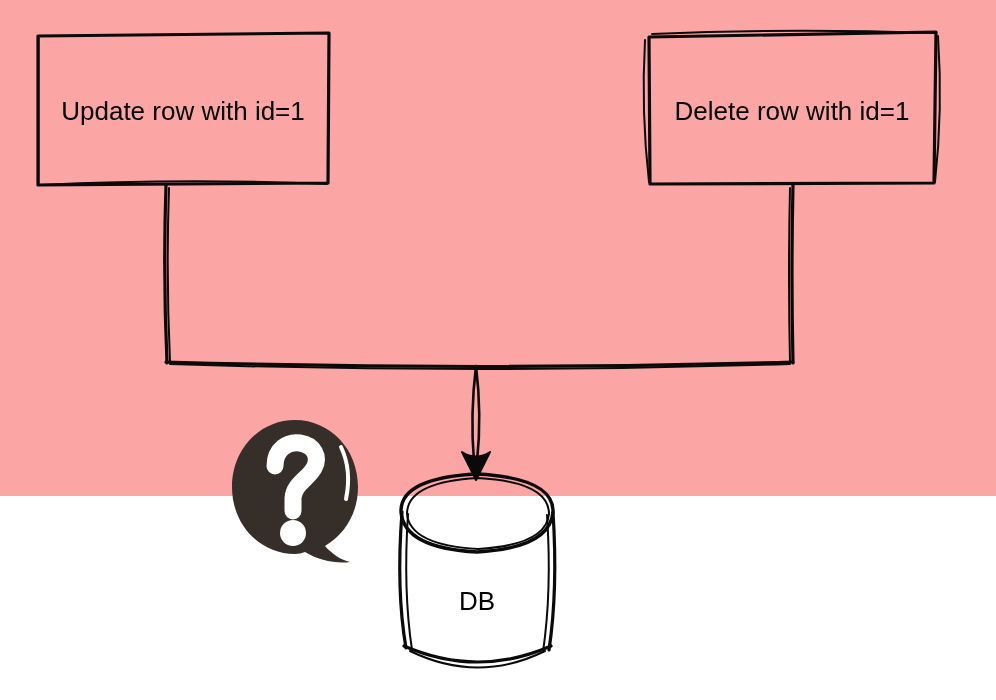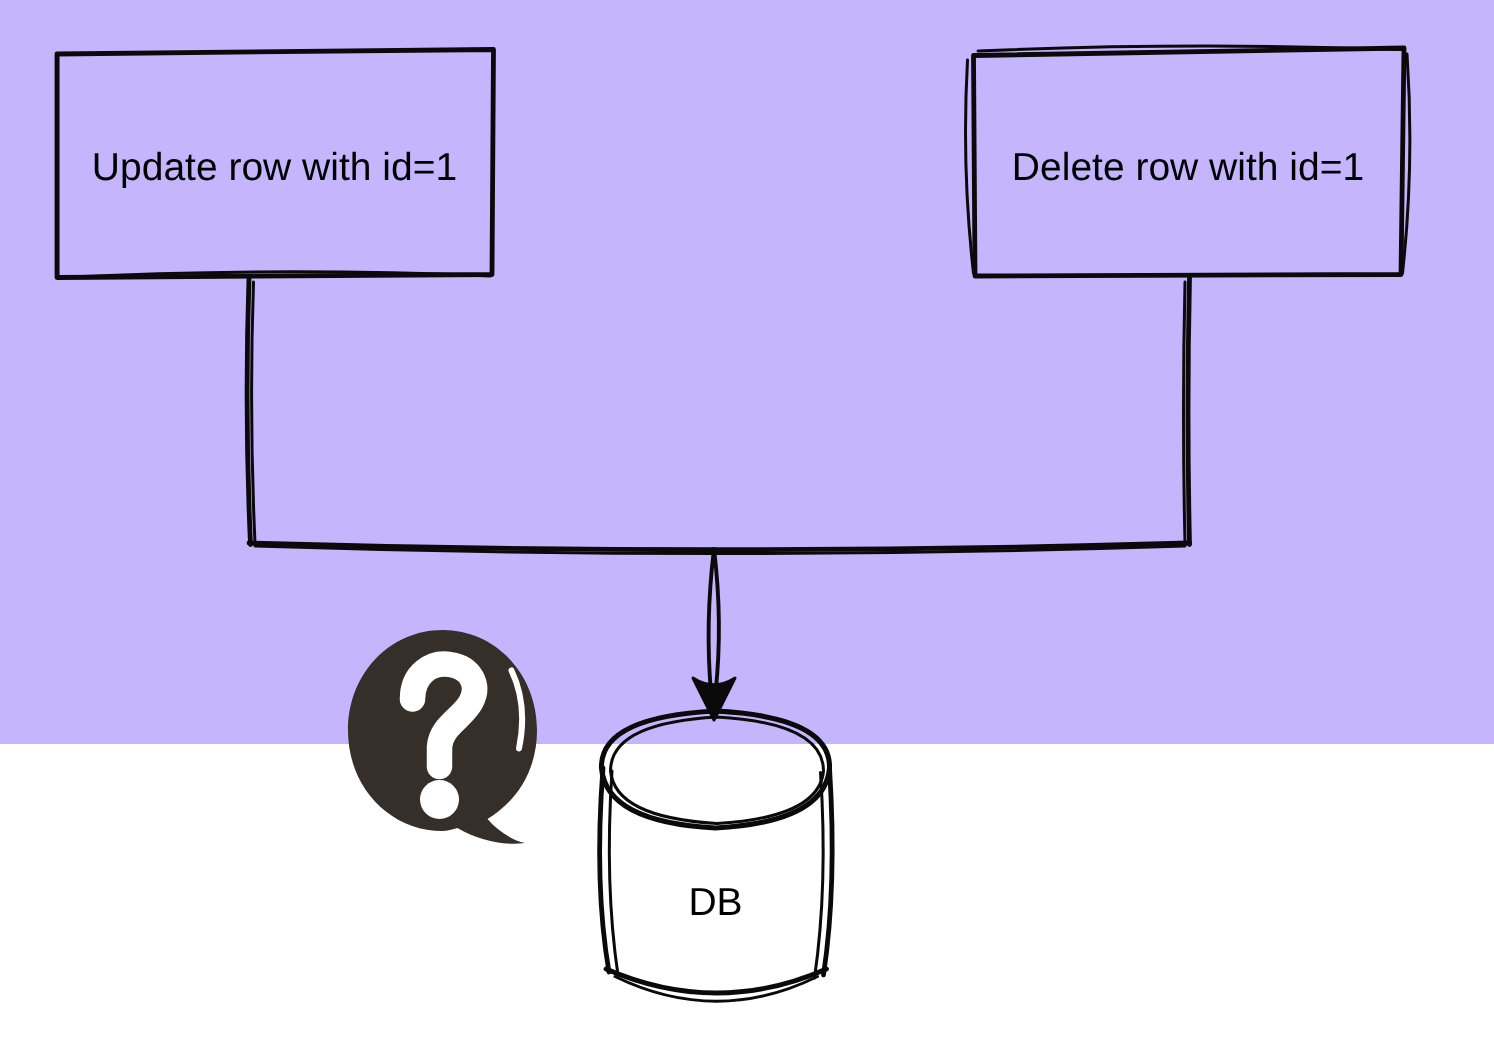--- a/index.html
+++ b/index.html
@@ -10,21 +10,21 @@
   body {
     width: 996px;
     height: 700px;
     overflow: hidden;
     font-family: "Liberation Sans", sans-serif;
   }
   #canvas {
     position: relative;
     width: 996px;
     height: 496px;
-    background: #c4b5fd;
+    background: #fca5a5;
   }
   #diagram-svg {
     position: absolute;
     left: 0;
     top: 0;
     width: 996px;
     height: 700px;
   }
   .node-label {
     font-family: "Liberation Sans", sans-serif;

